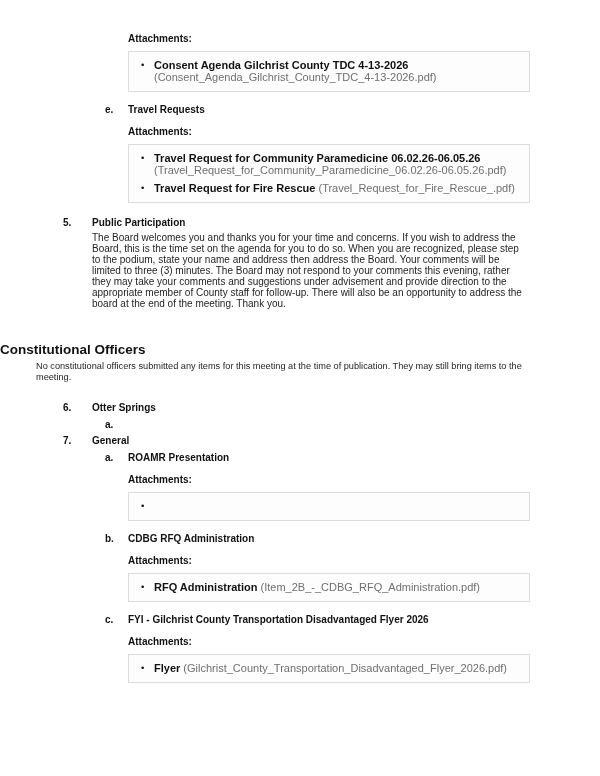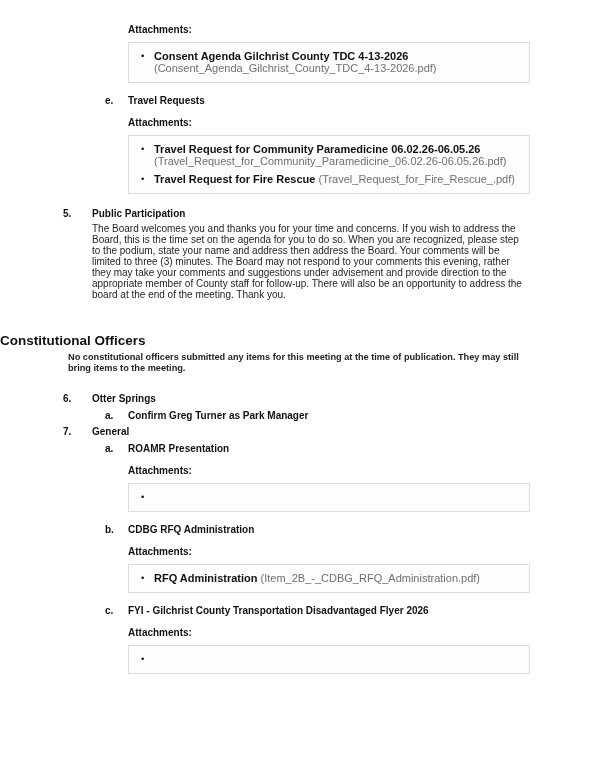--- a/index.html
+++ b/index.html
@@ -3,21 +3,21 @@
 <meta charset="utf-8">
 <style>
   html, body { margin: 0; padding: 0; }
   body {
     width: 600px; height: 776px;
     background: #ffffff;
     font-family: "Liberation Sans", "DejaVu Sans", sans-serif;
     color: #1b1b1b;
     overflow: hidden;
   }
-  .doc { position: relative; width: 600px; height: 776px; padding-top: 24px; box-sizing: border-box; }
+  .doc { position: relative; width: 600px; height: 776px; padding-top: 33px; box-sizing: border-box; }
 
   
   .att-label {
     margin: 11px 70px 0 128px;
     font-size: 10px; font-weight: bold; color: #111111;
   }
   .att-label.first { margin-top: 0; }
 
   
   .att-box {
@@ -46,22 +46,22 @@
   .mt5  { margin-top: 5px; }
   .mt19 { margin-top: 19px; }
 
   
   .para {
     margin: 4px 72px 0 92px;
     font-size: 10px; line-height: 11px; color: #242424;
     text-align: left;
   }
   .full-para {
-    margin: 4px 62px 0 68px;
-    font-size: 9.2px; line-height: 11px; color: #242424; font-weight: bold;
+    margin: 4px 62px 0 36px;
+    font-size: 9.2px; line-height: 11px; color: #242424;
   }
 
   
   .section-heading {
     margin: 32px 0 0 0;
     text-align: left;
     font-size: 13.5px; font-weight: bold; color: #111111;
   }
   .section-heading.co { margin-top: 33px; }
   .section-heading.ca { margin-top: 31px; }
@@ -113,21 +113,20 @@
   <div class="section-heading co">Constitutional Officers</div>
   <div class="full-para">No constitutional officers submitted any items for this meeting at the time of publication. They may still bring items to the meeting.</div>
 
 
   <div class="num-item mt19">
     <span class="marker">6.</span>
     <span class="label">Otter Springs</span>
   </div>
   <div class="letter-item mt6">
     <span class="marker">a.</span>
-    <span class="label">Confirm Greg Turner as Park Manager</span>
   </div>
 
   <div class="num-item mt5">
     <span class="marker">7.</span>
     <span class="label">General</span>
   </div>
 
   <div class="letter-item mt6">
     <span class="marker">a.</span>
     <span class="label">ROAMR Presentation</span>
@@ -155,16 +154,20 @@
   </div>
 
   <div class="letter-item mt12">
     <span class="marker">c.</span>
     <span class="label">FYI - Gilchrist County Transportation Disadvantaged Flyer 2026</span>
   </div>
   <div class="att-label">Attachments:</div>
   <div class="att-box">
     <div class="file-row">
       <span class="bullet">•</span>
+      <div class="file-text">
+        <span class="file-title">Flyer</span>
+        <span class="file-name">(Gilchrist_County_Transportation_Disadvantaged_Flyer_2026.pdf)</span>
+      </div>
     </div>
   </div>
 
 </div>
 
 </body></html>

